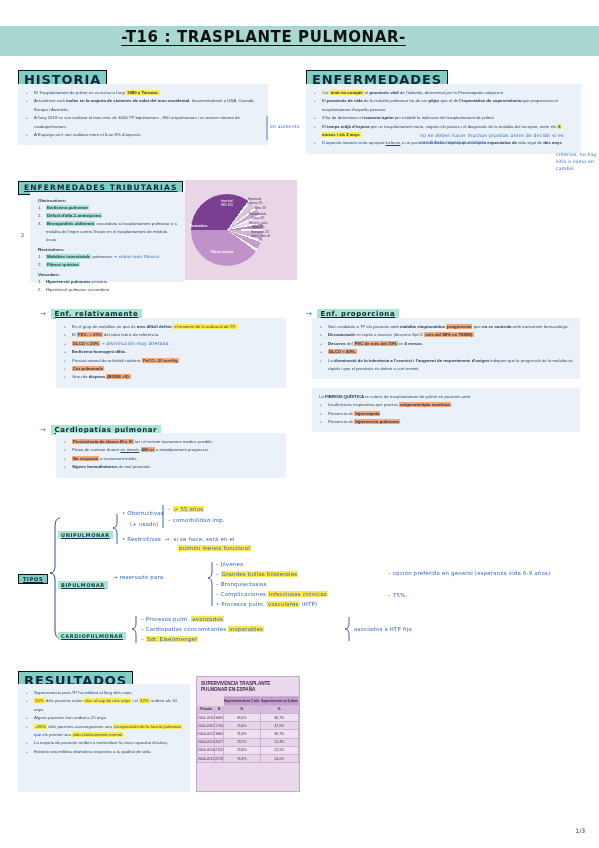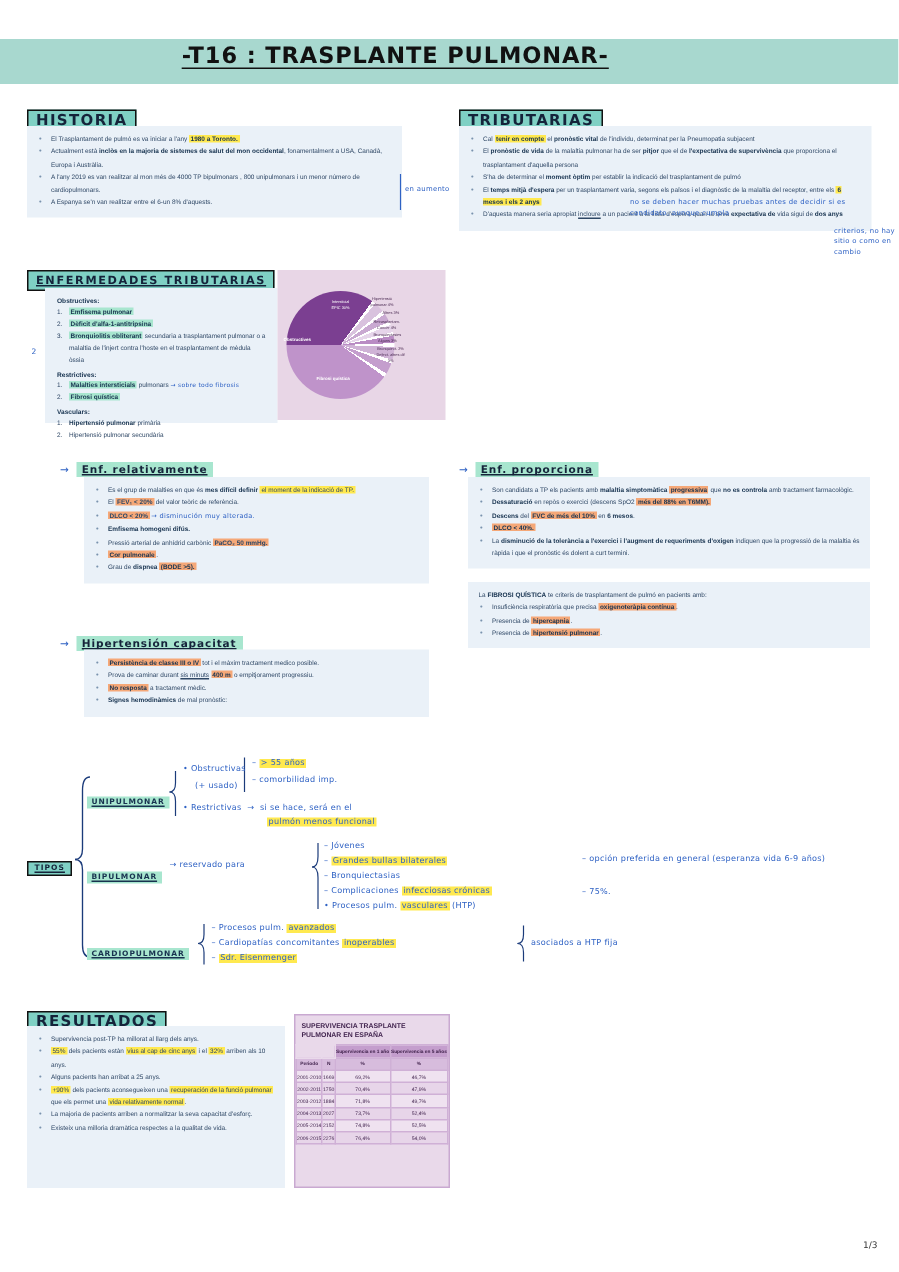--- a/index.html
+++ b/index.html
@@ -24,21 +24,21 @@
     text-decoration: underline;
     text-underline-offset: 3px;
   }
 
   
   .chip {
     display: inline-block;
     background: #7fd0c4;
     border: 1.2px solid #111;
     padding: 1px 5px 2px 5px;
-    font-size: 10px; font-weight: bold; letter-spacing: 0.9px;
+    font-size: 13px; font-weight: bold; letter-spacing: 0.9px;
     color: #15233a; font-family: "DejaVu Sans", sans-serif;
     text-decoration: underline;
   }
   .chip.big { font-size: 7.5px; letter-spacing: 1.1px; }
 
   
   .bluebox {
     background: #eaf1f8;
     padding: 5px 7px 6px 7px;
   }
@@ -183,21 +183,21 @@
     <li>A l'any 2019 es van realitzar al mon més de 4000 TP bipulmonars , 800 unipulmonars i un menor número de cardiopulmonars.</li>
     <li>A Espanya se'n van realitzar entre el 6-un 8% d'aquests.</li>
   </ul>
 </div>
 <div class="abs hw hw-sm" style="left:270px; top:124px; white-space:nowrap;">en aumento</div>
 <svg class="braces">
   <path d="M267,116 L267,140" stroke="#2f62c4" stroke-width="0.8" fill="none"></path>
 </svg>
 
 <div class="abs" style="left:306px; top:70px;">
-  <span class="chip">TRIBUTARIAS</span>
+  <span class="chip">ENFERMEDADES</span>
 </div>
 <div class="abs bluebox" style="left:306px; top:84px; width:275px;">
   <ul>
     <li>Cal <span class="b hl-y">tenir en compte</span> el <span class="b">pronòstic vital</span> de l'individu, determinat per la Pneumopatia subjacent</li>
     <li>El <span class="b">pronòstic de vida</span> de la malaltia pulmonar ha de ser <span class="b">pitjor</span> que el de <span class="b">l'expectativa de supervivència</span> que proporciona el trasplantament d'aquella persona</li>
     <li>S'ha de determinar el <span class="b">moment òptim</span> per establir la indicació del trasplantament de pulmó</li>
     <li>El <span class="b">temps mitjà d'espera</span> per un trasplantament varia, segons els països i el diagnòstic de la malaltia del receptor, entre els <span class="b hl-y">6 mesos i els 2 anys</span></li>
     <li>D'aquesta manera seria apropiat <span class="ul">incloure</span> a un pacient a la llista d'espera quan la seva <span class="b">expectativa de</span> vida sigui de <span class="b">dos anys</span></li>
   </ul>
 </div>
@@ -273,21 +273,21 @@
   <div style="font-size:4.3px; color:#2e4765; line-height:1.9;">La <span class="b">FIBROSI QUÍSTICA</span> te criteris de trasplantament de pulmó en pacients amb:</div>
   <ul>
     <li>Insuficiència respiratòria que precisa <span class="b hl-o">oxigenoteràpia contínua</span>.</li>
     <li>Presencia de <span class="b hl-o">hipercapnia</span>.</li>
     <li>Presencia de <span class="b hl-o">hipertensió pulmonar</span>.</li>
   </ul>
 </div>
 
 <div class="abs" style="left:40px; top:418px;">
   <span class="hw" style="font-size:7px;">→</span>
-  <span class="hw-head">Hipertensión capacitat</span>
+  <span class="hw-head">Cardiopatías pulmonar</span>
 </div>
 <div class="abs bluebox" style="left:56px; top:433px; width:230px;">
   <ul>
     <li><span class="b hl-o">Persistència de classe III o IV</span> tot i el màxim tractament medico posible.</li>
     <li>Prova de caminar durant <span class="ul">sis minuts</span> <span class="b hl-o">400 m</span> o empitjorament progressiu.</li>
     <li><span class="b hl-o">No resposta</span> a tractament mèdic.</li>
     <li><span class="b">Signes hemodinàmics</span> de mal pronòstic:</li>
   </ul>
 </div>
 

